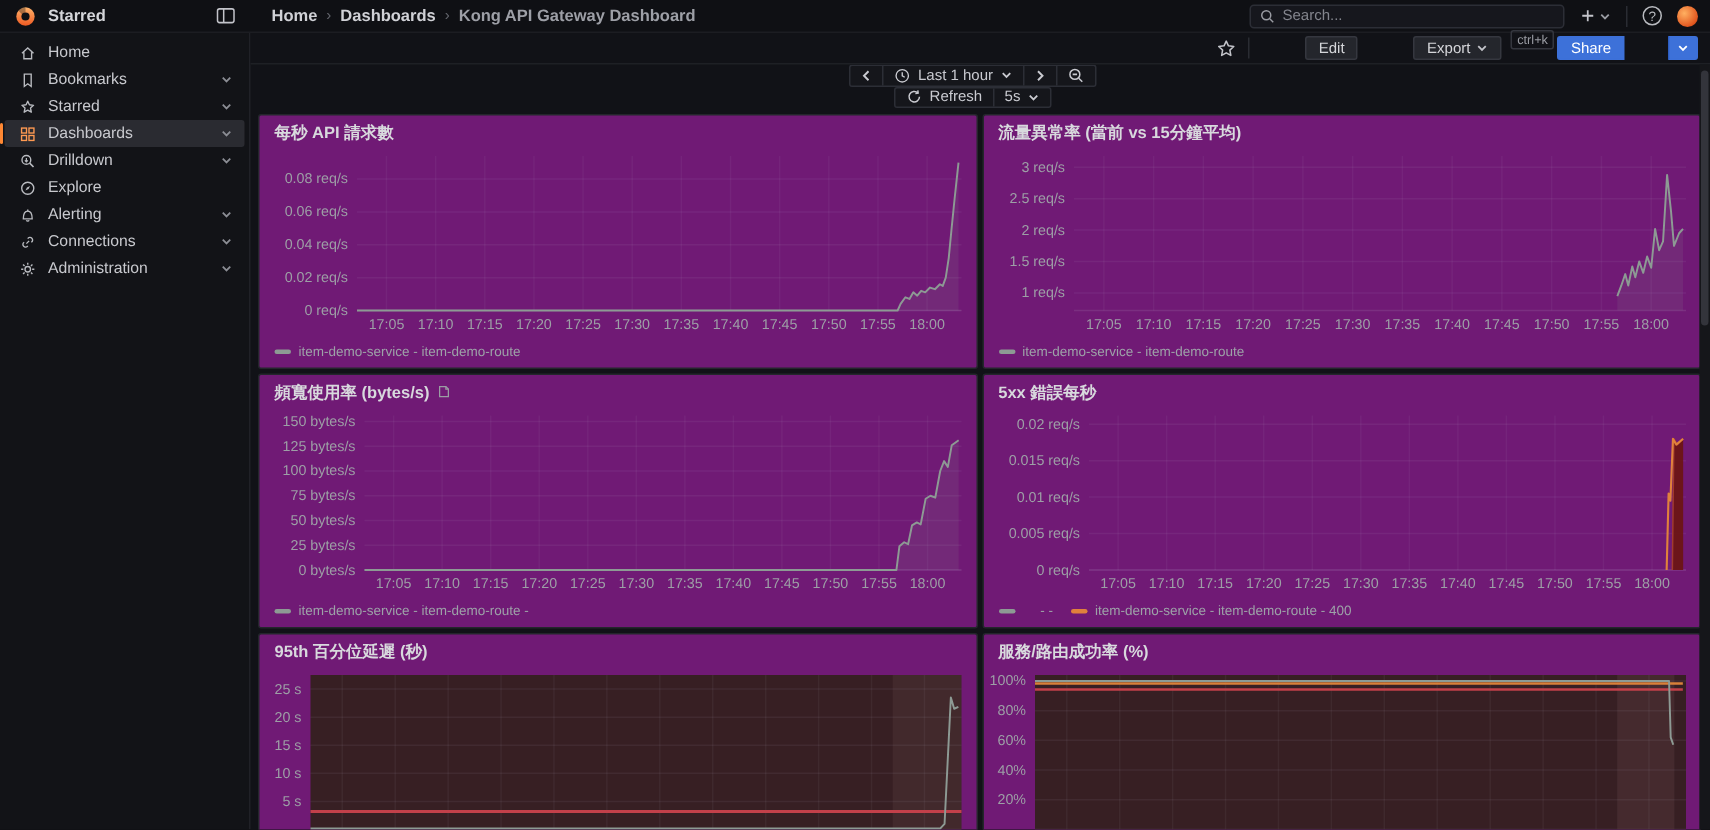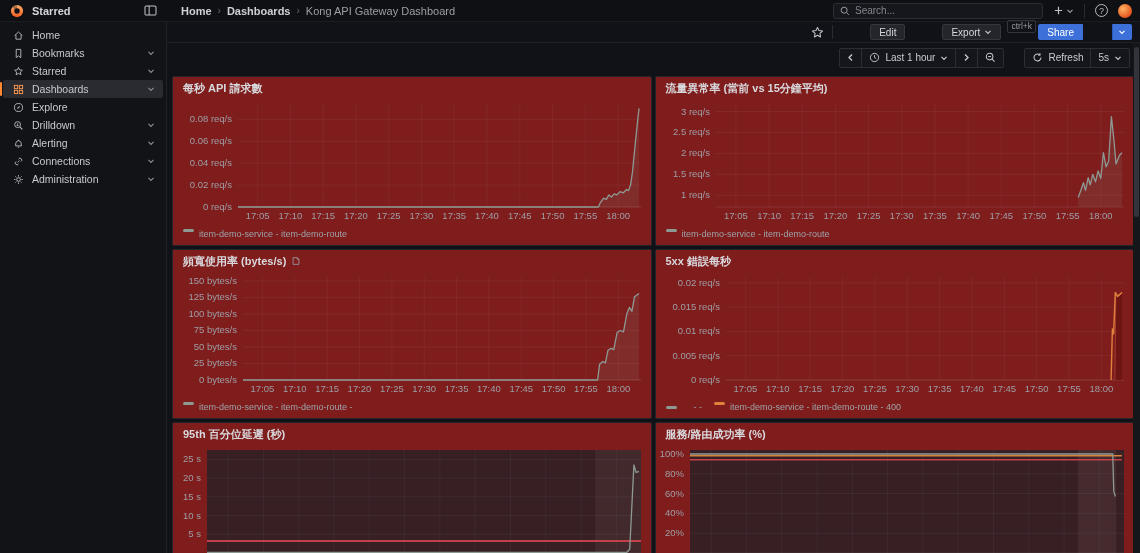--- a/index.html
+++ b/index.html
@@ -8,21 +8,21 @@
   .app { position:relative; width:1140px; height:553px; }
 
   
   .nav1 { position:absolute; left:0; top:0; right:0; height:22px; background:#0f1014;
     display:flex; align-items:center; border-bottom:1px solid #1c1d22; z-index:5; }
   .brand { width:167px; display:flex; align-items:center; gap:8px; padding:0 10px; height:100%; }
   .brand-name { font-size:11px; font-weight:bold; color:#d5d6da; }
   .brand-spacer { flex:1; }
   .crumbs { display:flex; align-items:center; gap:6px; padding-left:14px; font-size:11px; }
   .crumb { color:#d0d1d6; font-weight:bold; text-decoration:none; cursor:pointer; }
-  .crumb.current { color:#9d9fa6; font-weight:normal; }
+  .crumb.current { color:#9d9fa6; font-weight:bold; }
   .crumb-sep { color:#63656c; font-size:10px; }
   .nav1-right { margin-left:auto; display:flex; align-items:center; gap:10px; padding-right:8px; }
   .searchbox { width:210px; height:16px; background:#16171d; border:1px solid #2c2e36; border-radius:3px;
     display:flex; align-items:center; gap:5px; padding:0 6px; }
   .searchbox input { flex:1; background:transparent; border:none; outline:none; color:#c9cad0;
     font-size:10px; font-family:inherit; }
   .searchbox input::placeholder { color:#83858d; }
   .kbd { font-size:8.5px; color:#9a9ca3; border:1px solid #34363e; border-radius:2px; padding:0 3px; line-height:11px;margin-top:32px; }
   .navicon { display:flex; align-items:center; gap:2px; color:#b9bbc0; cursor:pointer; font-size:12px; }
   .help-circle { width:13px; height:13px; border:1px solid #b9bbc0; border-radius:50%; font-size:9px;
@@ -49,33 +49,33 @@
   .side-item { height:18px; display:flex; align-items:center; gap:8px; padding:0 8px 0 9px;
     font-size:10.5px; color:#c8c9ce; cursor:pointer; position:relative; margin:0 3px; border-radius:2px; }
   .side-item .chev { margin-left:auto; }
   .side-item.active { background:#2a2b31; }
   .side-item.active::before { content:""; position:absolute; left:-3px; top:2px; bottom:2px; width:2px;
     background:#ff8833; border-radius:1px; }
   .sicon { width:12px; display:flex; justify-content:center; }
 
   
   .content { position:absolute; left:167px; top:43px; right:0; bottom:0; overflow:hidden; }
-  .timebar { height:29px; display:flex; align-items:center; justify-content:flex-end; gap:20px; padding-right:10px; }
+  .timebar { height:29px; display:flex; align-items:center; justify-content:flex-end; gap:0; padding-right:10px;flex-direction:column; }
   .tgroup { display:flex; align-items:stretch; border:1px solid #2c2e36; border-radius:2px; height:20px; background:#15161b; }
   .tseg { display:flex; align-items:center; gap:5px; padding:0 7px; font-size:10px; color:#c9cad0;
     cursor:pointer; border-left:1px solid #2c2e36; }
   .tseg:first-child { border-left:none; }
   .grid { padding:4px 6px 0 5px; display:grid; grid-template-columns:1fr 1fr; gap:3px; grid-auto-rows:170px; }
-  .panel { background:#7f1d1d; border:1px solid #24262c; border-radius:2px; position:relative; }
+  .panel { background:#701a75; border:1px solid #24262c; border-radius:2px; position:relative; }
   .ptitle { height:22px; display:flex; align-items:center; gap:5px; padding:0 10px; font-size:11px;
     font-weight:bold; color:#d8d9dd; }
   .chart { position:absolute; left:4px; right:4px; top:22px; bottom:22px; }
   .legend { position:absolute; left:10px; bottom:3px; height:16px; display:flex; align-items:center;
     gap:12px; font-size:9px; color:#9da2a8; white-space:nowrap; }
-  .legend-item { display:flex; align-items:flex-start; gap:5px; cursor:pointer; }
+  .legend-item { display:flex; align-items:center; gap:5px; cursor:pointer; }
   .swatch { width:11px; height:3px; border-radius:2px; display:inline-block; }
 
   
   .scrollbar { position:absolute; right:0; top:43px; bottom:0; width:7px; background:#15161a; z-index:6; }
   .scroll-thumb { position:absolute; top:4px; left:1px; width:5px; height:170px; background:#33343b; border-radius:3px; }
 
   svg.icon { display:block; }
 </style>
 </head>
 <body>
@@ -207,40 +207,40 @@
       <span>Dashboards</span>
       <span class="chev">
         <svg class="icon" width="8" height="8" viewBox="0 0 8 8">
             <path d="M1.5 2.8 L4 5.3 L6.5 2.8" stroke="#8b8d94" fill="none" stroke-width="1.2"></path>
           </svg>
         </span>
     </div>
     <div class="side-item">
       <span class="sicon">
         <svg class="icon" width="11" height="11" viewBox="0 0 12 12">
-            <circle cx="6" cy="6" r="4.4" fill="none" stroke="#b9bbc0" stroke-width="1"></circle>
-            <path d="M7.7 4.3 L6.6 6.6 L4.3 7.7 L5.4 5.4 Z" fill="#b9bbc0"></path>
-          </svg>
-        </span>
-      <span>Explore</span>
-    </div>
-    <div class="side-item">
-      <span class="sicon">
-        <svg class="icon" width="11" height="11" viewBox="0 0 12 12">
             <circle cx="5" cy="5" r="3.2" fill="none" stroke="#b9bbc0" stroke-width="1"></circle>
             <line x1="7.4" y1="7.4" x2="10.2" y2="10.2" stroke="#b9bbc0" stroke-width="1.2"></line>
             <path d="M5 3.6 V6.4 M3.9 5.4 L5 6.5 L6.1 5.4" fill="none" stroke="#b9bbc0" stroke-width="0.9"></path>
           </svg>
         </span>
       <span>Drilldown</span>
       <span class="chev">
         <svg class="icon" width="8" height="8" viewBox="0 0 8 8">
             <path d="M1.5 2.8 L4 5.3 L6.5 2.8" stroke="#8b8d94" fill="none" stroke-width="1.2"></path>
           </svg>
         </span>
+    </div>
+    <div class="side-item">
+      <span class="sicon">
+        <svg class="icon" width="11" height="11" viewBox="0 0 12 12">
+            <circle cx="6" cy="6" r="4.4" fill="none" stroke="#b9bbc0" stroke-width="1"></circle>
+            <path d="M7.7 4.3 L6.6 6.6 L4.3 7.7 L5.4 5.4 Z" fill="#b9bbc0"></path>
+          </svg>
+        </span>
+      <span>Explore</span>
     </div>
     <div class="side-item">
       <span class="sicon">
         <svg class="icon" width="11" height="11" viewBox="0 0 12 12">
             <path d="M2.8 8.6 C2.8 5.2 3.7 3 6 3 C8.3 3 9.2 5.2 9.2 8.6 Z" fill="none" stroke="#b9bbc0" stroke-width="1"></path>
             <path d="M5 9.6 A1.1 1.1 0 0 0 7 9.6" fill="none" stroke="#b9bbc0" stroke-width="1"></path>
             <line x1="6" y1="1.9" x2="6" y2="3" stroke="#b9bbc0" stroke-width="1"></line>
           </svg>
         </span>
       <span>Alerting</span>

